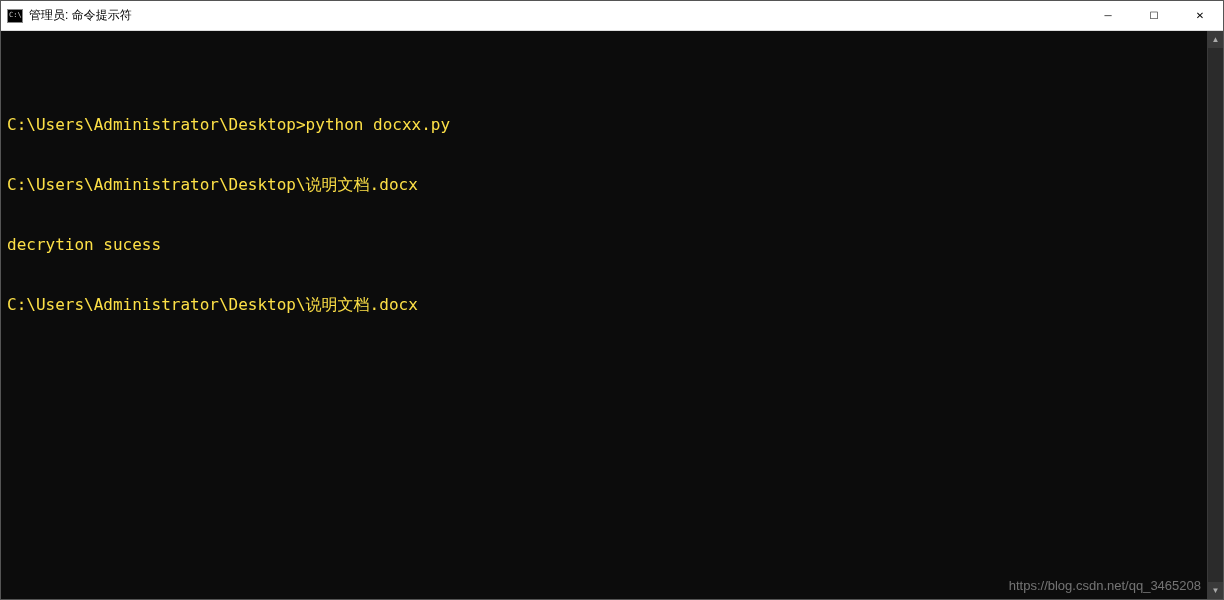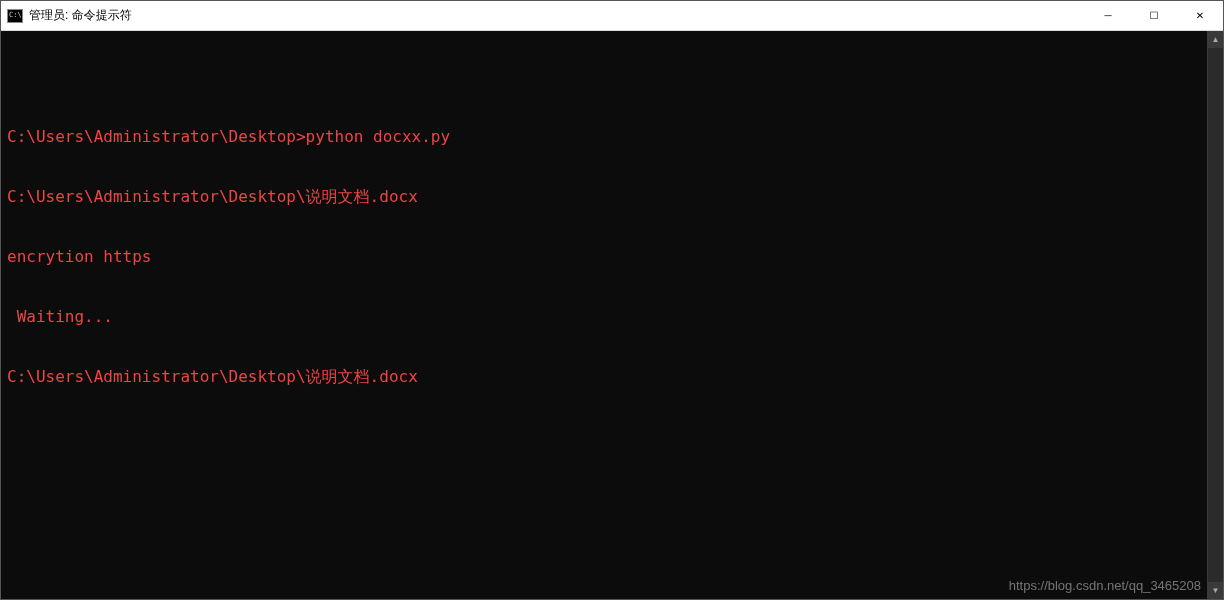--- a/index.html
+++ b/index.html
@@ -74,25 +74,25 @@
       cursor: pointer;
     }
     .terminal-area {
       flex: 1;
       background: #0c0c0c;
       position: relative;
       display: flex;
     }
     .terminal-content {
       flex: 1;
-      padding: 16px 6px;
+      padding: 4px 6px;
       font-family: "NSimSun", "SimSun", "Consolas", monospace;
       font-size: 16px;
       line-height: 20px;
-      color: #ef4444;
+      color: #fde047;
       white-space: pre;
       overflow: hidden;
     }
     .terminal-line {
       display: block;
     }
     .prompt-cursor {
       display: inline-block;
       width: 8px;
       height: 16px;
@@ -147,22 +147,21 @@
       <button class="ctrl-btn">☐</button>
       <button class="ctrl-btn close">✕</button>
     </div>
   </div>
 
   <div class="terminal-area">
     <div class="terminal-content">
       <span class="terminal-line"></span>
       <span class="terminal-line">C:\Users\Administrator\Desktop&gt;python docxx.py</span>
       <span class="terminal-line">C:\Users\Administrator\Desktop\说明文档.docx</span>
-      <span class="terminal-line">encrytion https</span>
-      <span class="terminal-line"> Waiting...</span>
+      <span class="terminal-line">decrytion sucess</span>
       <span class="terminal-line">C:\Users\Administrator\Desktop\说明文档.docx</span>
       <span class="terminal-line"></span>
       <span class="terminal-line"><span class="prompt-cursor"></span></span>
     </div>
     <div class="scrollbar">
       <div class="scroll-arrow">▲</div>
       <div class="scroll-track"></div>
       <div class="scroll-arrow">▼</div>
     </div>
     <div class="watermark">https://blog.csdn.net/qq_3465208</div>

